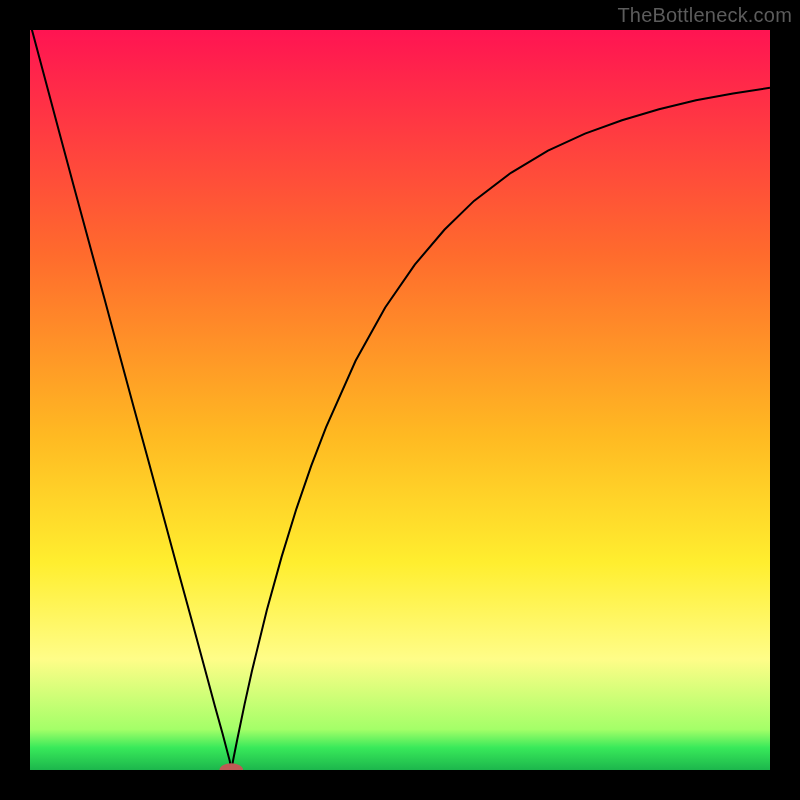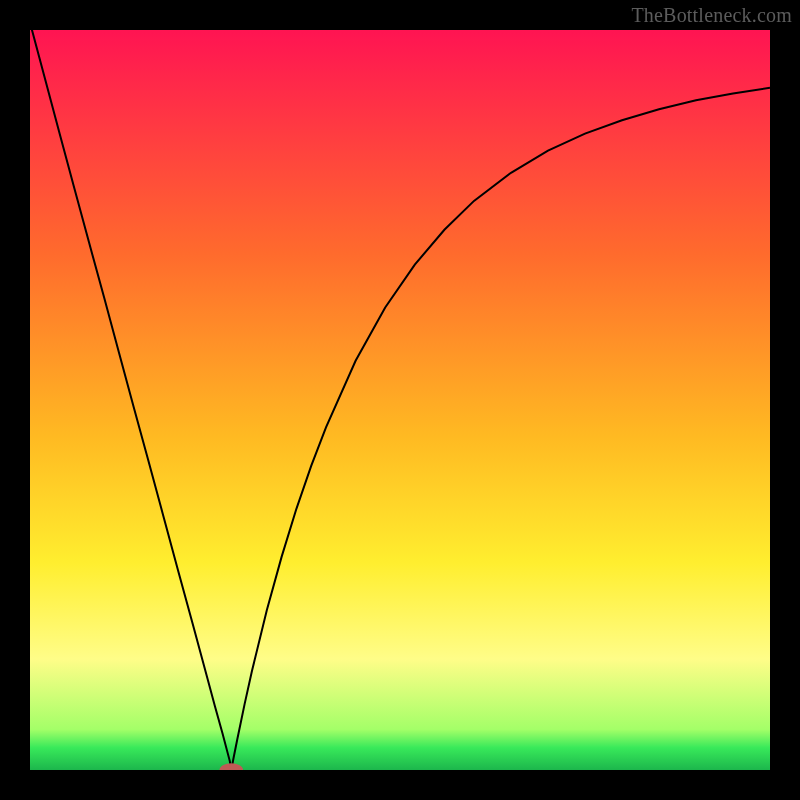--- a/index.html
+++ b/index.html
@@ -26,21 +26,20 @@
     overflow: hidden;
   }
   .watermark {
     position: absolute;
     top: 4px;
     right: 8px;
     color: #5c5c5c;
     font-size: 20px;
     font-weight: 500;
     letter-spacing: 0.2px;
-    font-family: Liberation Serif, serif;
   }
   svg { display: block; }
 </style>
 </head>
 <body>
 
 <div class="frame">
   <div class="watermark">TheBottleneck.com</div>
   <div class="plot">
     <svg id="chart-svg" width="740" height="740" viewBox="0 0 740 740">

